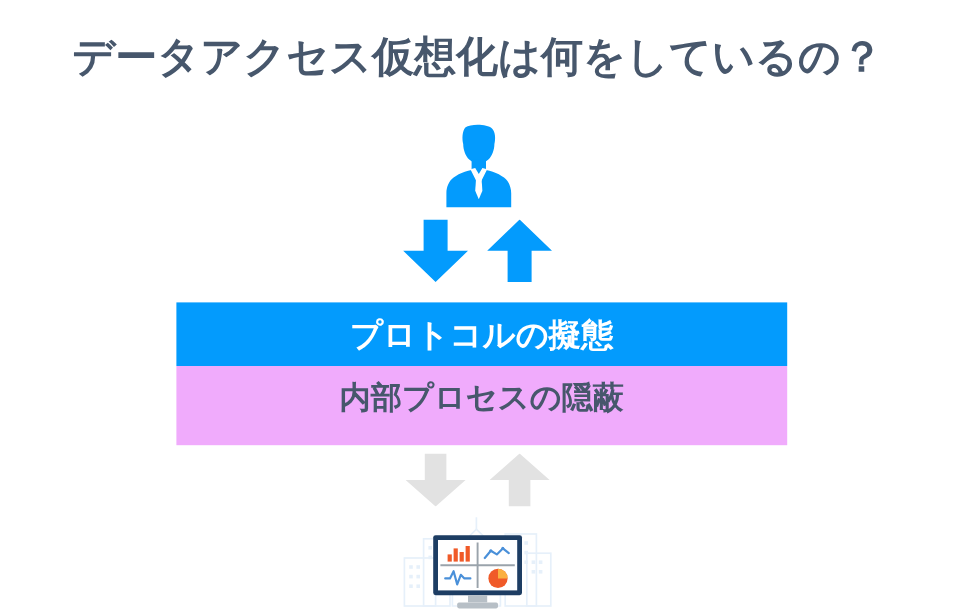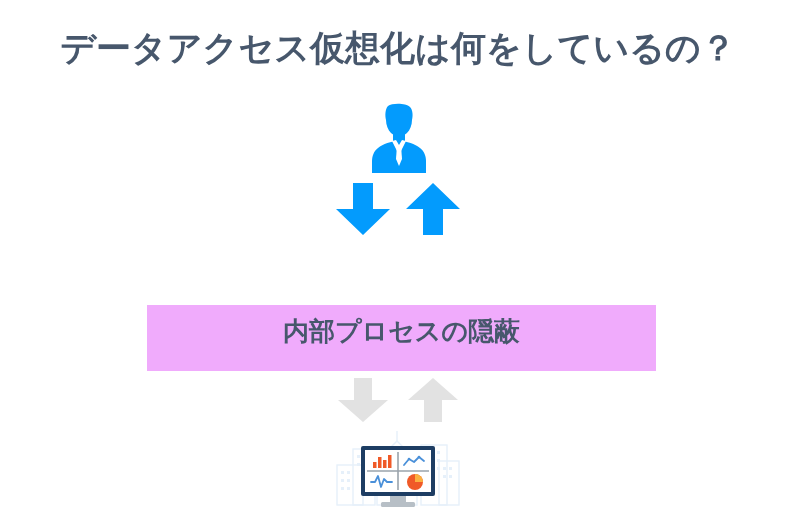--- a/index.html
+++ b/index.html
@@ -131,20 +131,23 @@
         <path d="M22 0 h20 v26 h17 L32 52 L5 26 h17 Z" fill="#039bfd"></path>
       </svg>
     </div>
     <div class="arrow-slot">
       <svg viewBox="0 0 64 52" width="64" height="52" aria-hidden="true">
         <path d="M32 0 L59 26 H42 v26 H22 V26 H5 Z" fill="#039bfd"></path>
       </svg>
     </div>
   </div>
 
+  <div class="band band-blue">
+    <span class="band-label">プロトコルの擬態</span>
+  </div>
 
   <div class="band band-gray">
     <span class="band-label">内部プロセスの隠蔽</span>
   </div>
 
   <div class="arrow-pair bottom">
     <div class="arrow-slot">
       <svg viewBox="0 0 64 44" width="64" height="44" aria-hidden="true">
         <path d="M23 0 h18 v22 h16 L32 44 L7 22 h16 Z" fill="#e2e2e2"></path>
       </svg>

